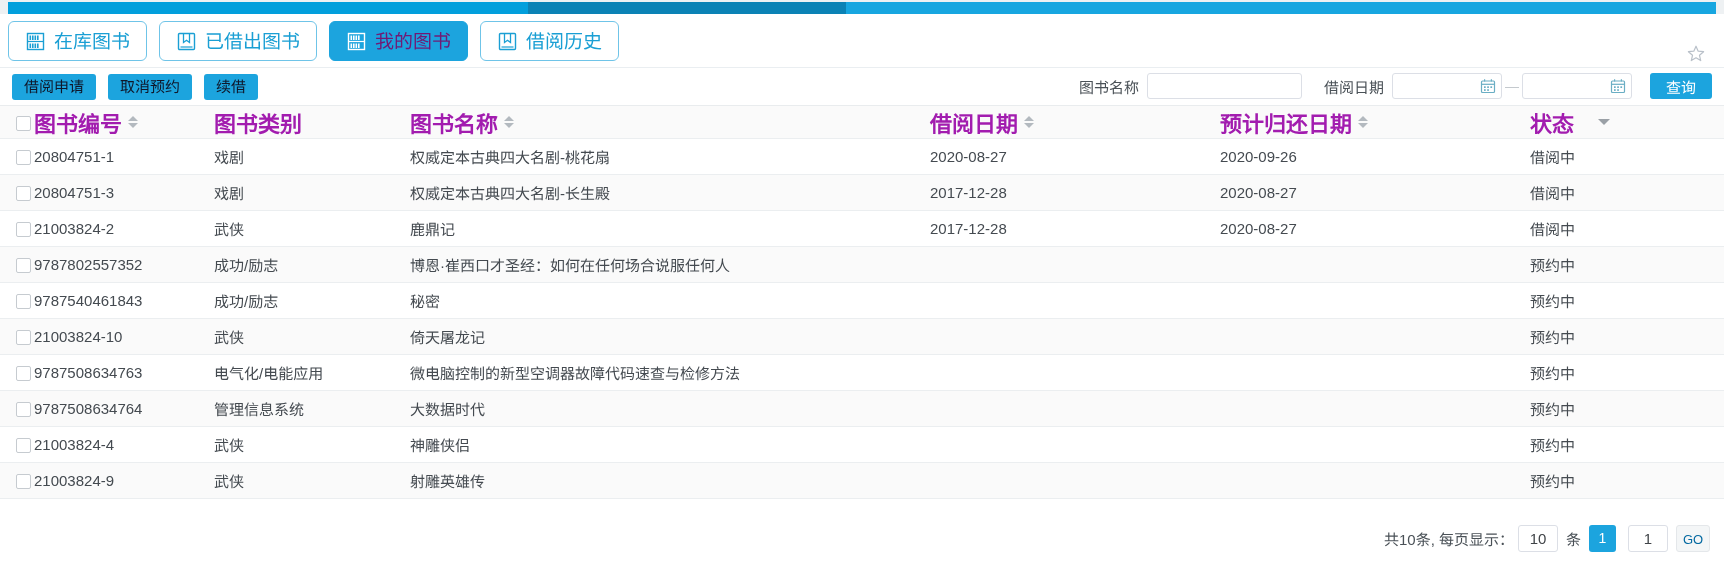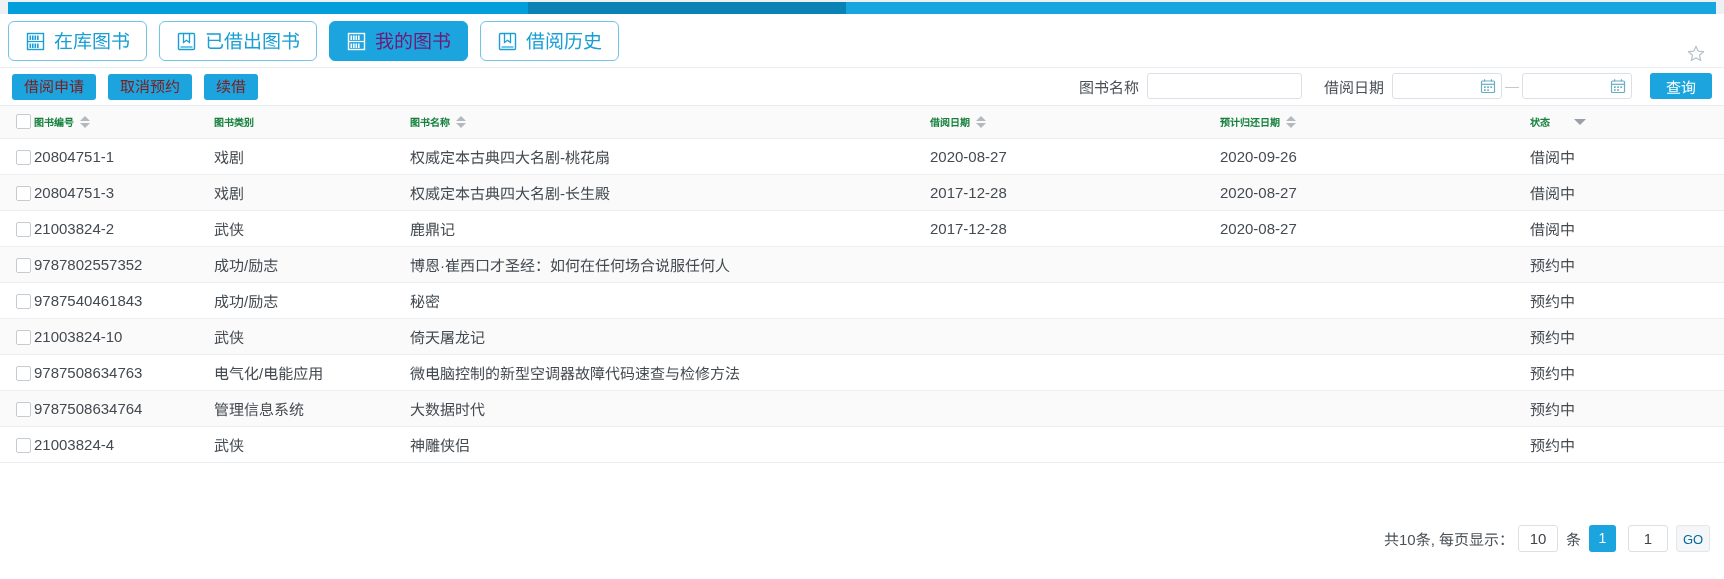--- a/index.html
+++ b/index.html
@@ -109,21 +109,21 @@
     left: 12px; top: 6px;
     display: flex;
     gap: 12px;
   }
   .btn-primary {
     height: 26px;
     padding: 0 12px;
     border: none;
     border-radius: 3px;
     background: #1ca4de;
-    color: #7f1d1d;
+    color: #0f172a;
     font-size: 15px;
     font-family: inherit;
     line-height: 26px;
     cursor: pointer;
     white-space: nowrap;
   }
   .tb-filters {
     position: absolute;
     right: 12px; top: 5px;
     display: flex;
@@ -199,22 +199,22 @@
   }
   table.grid th, table.grid td {
     text-align: left;
     font-weight: normal;
     border-bottom: 1px solid #ebeef0;
     box-sizing: border-box;
   }
   table.grid th {
     height: 32px;
     background: #fafafa;
-    font-size: 10px;
-    color: #15803d;
+    font-size: 22px;
+    color: #a21caf;
     font-weight: bold;
     padding: 0;
     vertical-align: middle;
     margin-left: 43px;
   }
   table.grid td {
     height: 36px;
     font-size: 15px;
     color: #444a50;
     padding: 0;
@@ -602,20 +602,29 @@
           </tr>
           <tr>
             <td class="c-check"><span class="chk"></span></td>
             <td class="c-code">21003824-4</td>
             <td class="c-cat">武侠</td>
             <td class="c-name">神雕侠侣</td>
             <td class="c-bdate"></td>
             <td class="c-rdate"></td>
             <td class="c-status">预约中</td>
           </tr>
+          <tr class="striped">
+            <td class="c-check"><span class="chk"></span></td>
+            <td class="c-code">21003824-9</td>
+            <td class="c-cat">武侠</td>
+            <td class="c-name">射雕英雄传</td>
+            <td class="c-bdate"></td>
+            <td class="c-rdate"></td>
+            <td class="c-status">预约中</td>
+          </tr>
         </tbody>
     </table>
   </div>
 
   <div class="pager">
     <span class="pg-text">共10条, 每页显示：</span>
     <input class="pg-size" type="text" value="10" style="">
     <span class="pg-unit">条</span>
     <span class="pg-num">1</span>
     <input class="pg-jump" type="text" value="1" style="">

